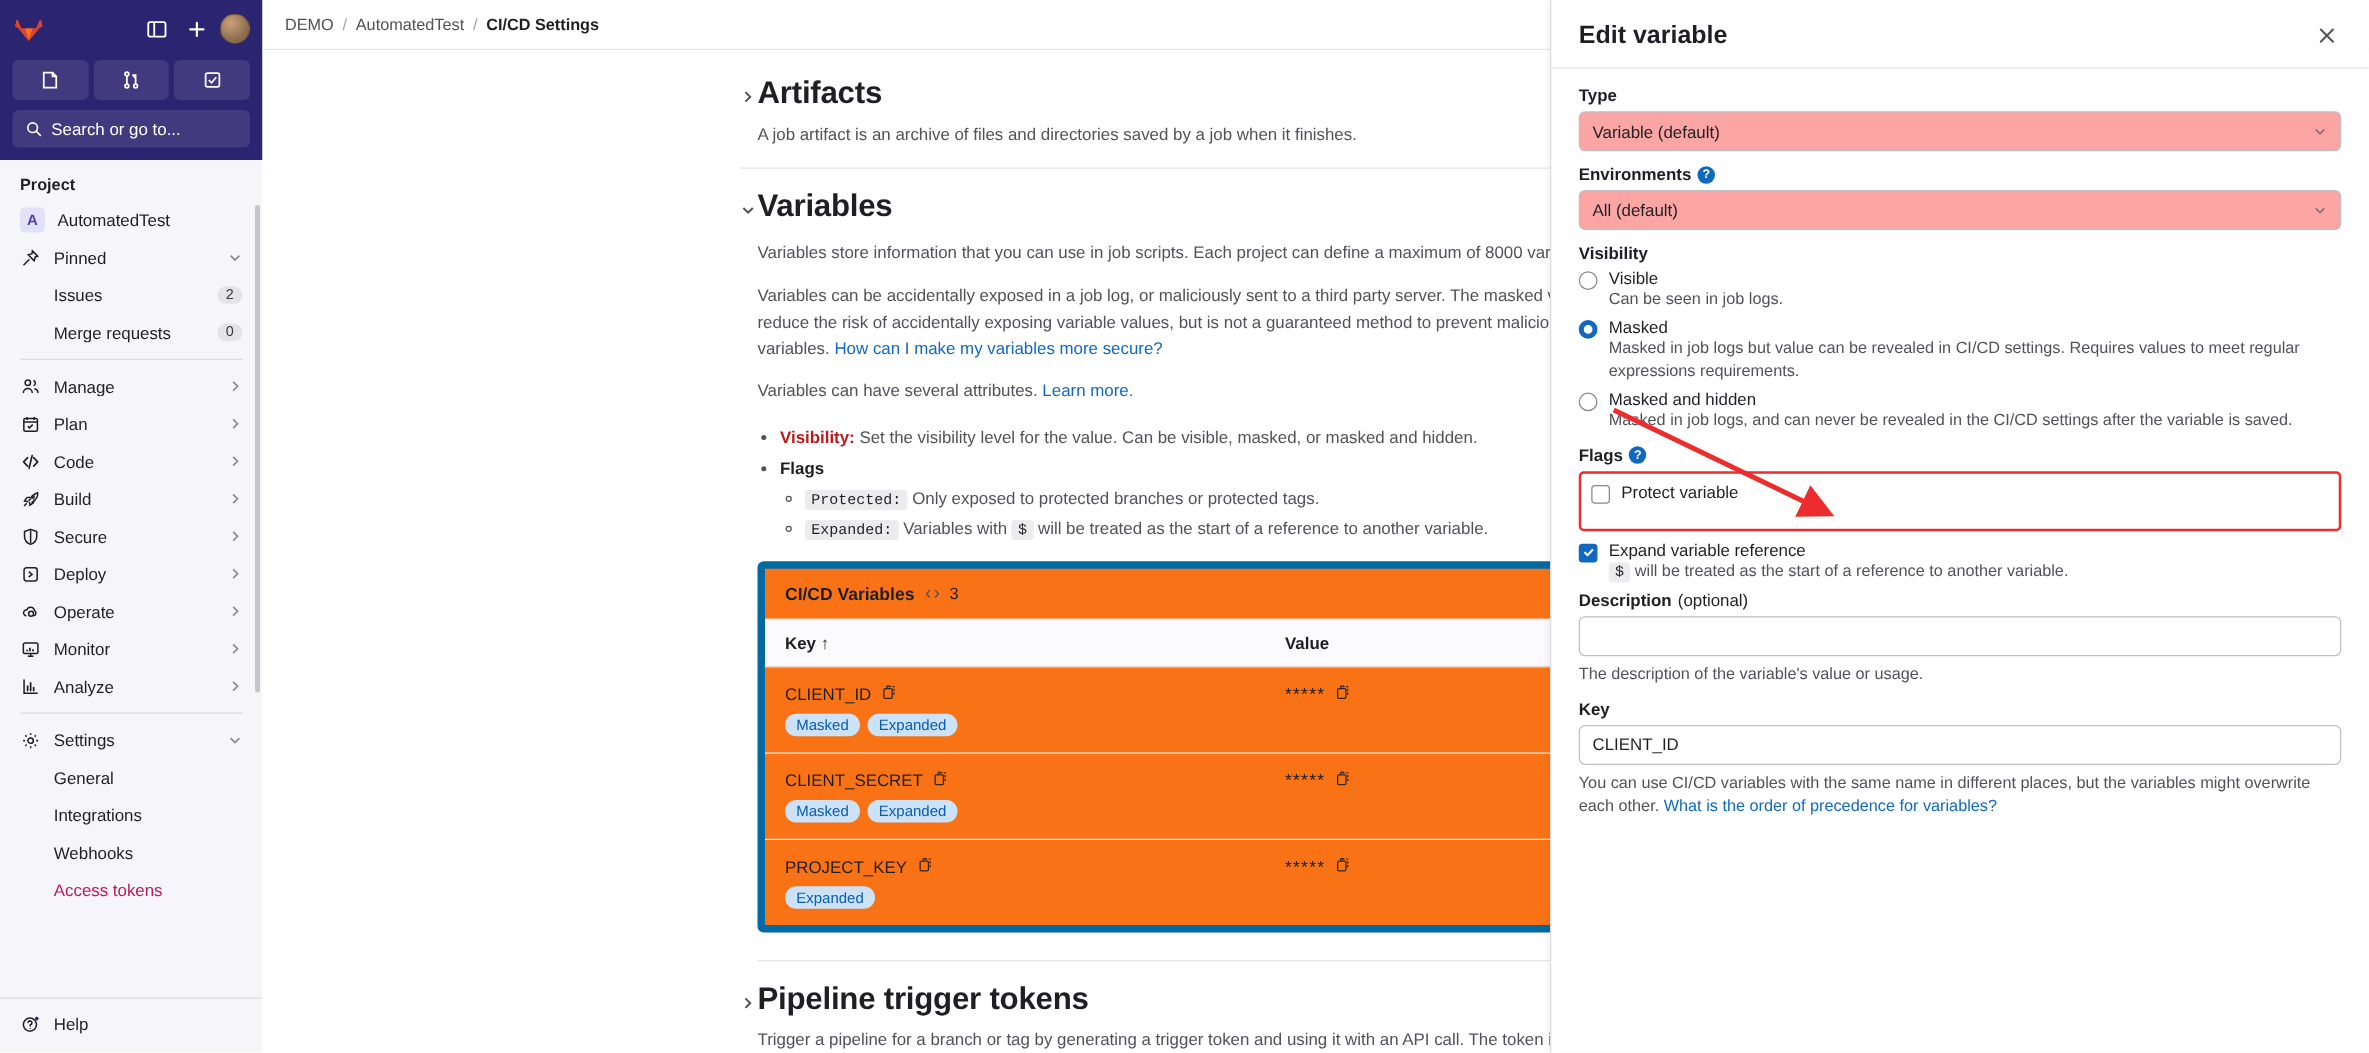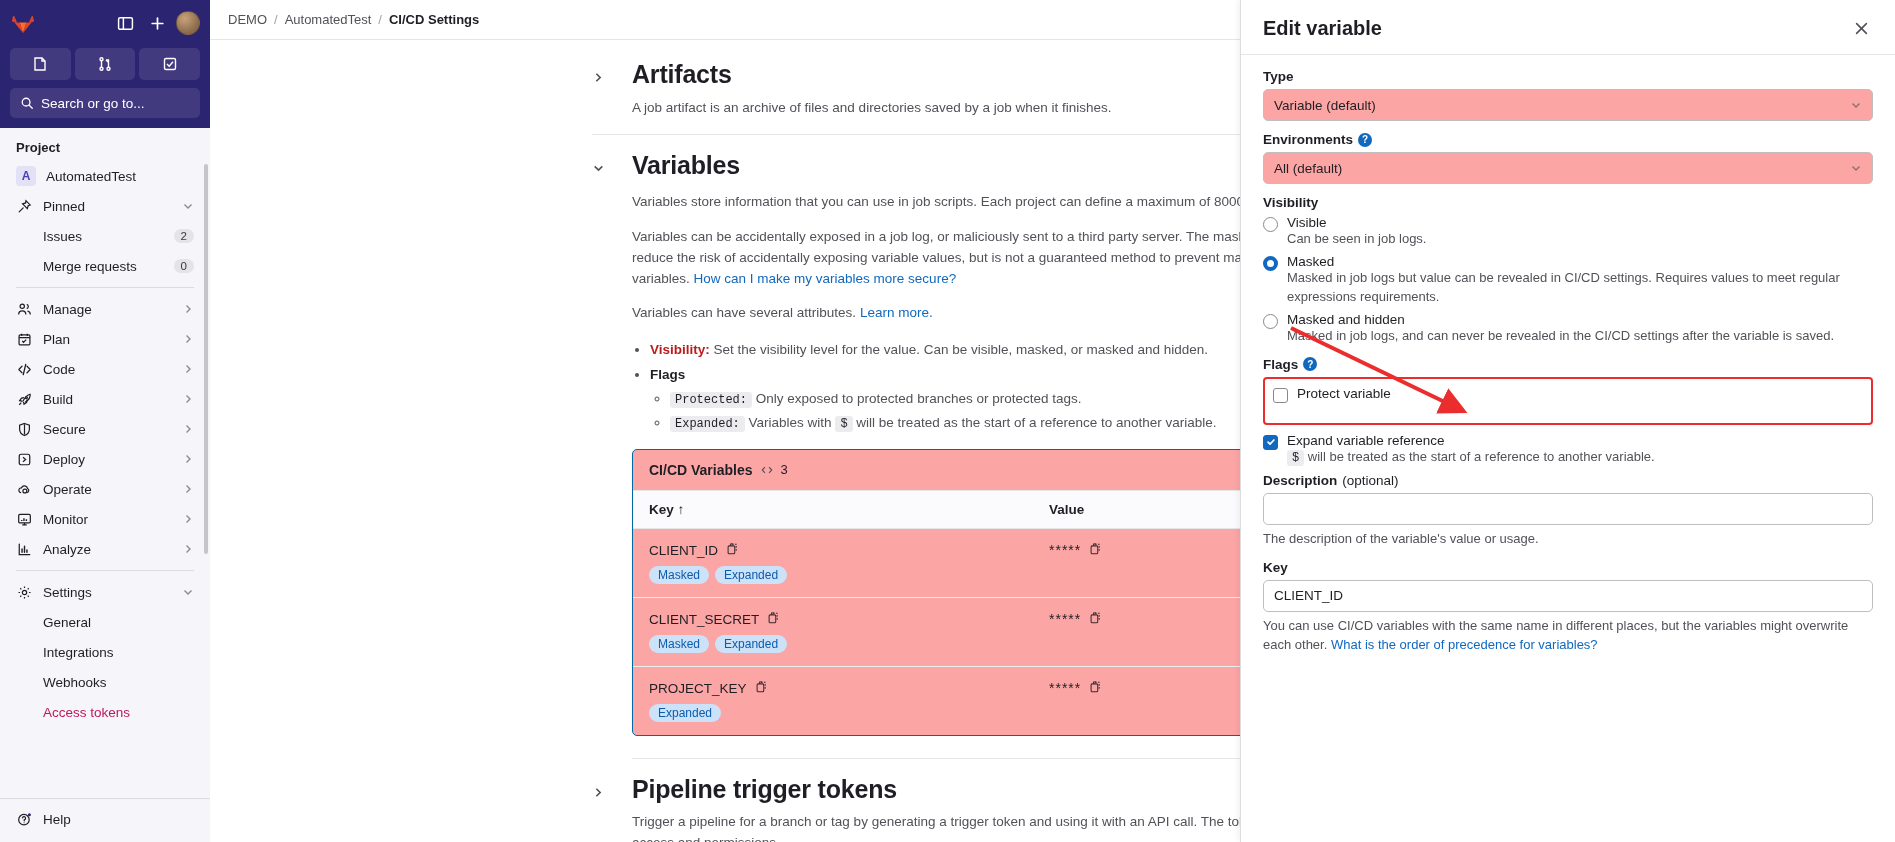--- a/index.html
+++ b/index.html
@@ -42,34 +42,34 @@
   
   .main { flex: 1; height: 842px; position: relative; background: #fff; overflow: hidden; }
   .crumbbar { height: 40px; border-bottom: 1px solid #e6e6e8; display: flex; align-items: center; padding-left: 18px; }
   .crumbs { display: flex; align-items: center; gap: 7px; font-size: 13px; color: #535158; }
   .crumbs .sep { color: #a2a1a7; }
   .crumbs a { color: #535158; text-decoration: none; cursor: pointer; }
   .crumbs .cur { color: #1f1e24; font-weight: bold; }
 
   .content { padding: 18px 0 0 0; }
   .sec { padding: 0 18px 0 382px; }
-  .sec-head { display: flex; align-items: flex-start; gap: 26px; }
+  .sec-head { display: flex; align-items: flex-start; gap: 0; }
   .caret { width: 14px; margin-top: 13px; cursor: pointer; color: #535158; flex: 0 0 14px; }
   .sec-title { font-size: 25px; font-weight: bold; line-height: 1.35; letter-spacing: -.2px; }
   .sec-desc { font-size: 13.5px; color: #535158; line-height: 1.5; }
   .hr { border: 0; border-top: 1px solid #e6e6e8; margin: 16px 0 14px 0; }
   a.lnk { color: #1068bf; text-decoration: none; cursor: pointer; }
   p.para { font-size: 13.5px; color: #535158; line-height: 1.55; margin-bottom: 14px; max-width: 810px; }
   ul.attrs { list-style: disc; margin-left: 18px; font-size: 13.5px; color: #535158; line-height: 1.75; }
   ul.attrs > li { margin-bottom: 1px; }
   ul.attrs ul { list-style: circle; margin-left: 20px; }
   code.cd { background: #ececef; border-radius: 3px; padding: 1px 5px; font-family: "Liberation Mono", monospace; font-size: 12px; color: #1f1e24; }
 
   
-  .card { border: 1px solid #0369a1; border-radius: 5px; margin-top: 14px; overflow: hidden; background: #fca5a5; width: 1116px; }
+  .card { border: 6px solid #0369a1; border-radius: 5px; margin-top: 14px; overflow: hidden; background: #f97316; width: 1116px; }
   .card-head { display: flex; align-items: center; justify-content: space-between; padding: 12px 16px; }
   .card-title { font-size: 14px; font-weight: bold; display: flex; align-items: center; gap: 7px; }
   .card-title .cnt { font-weight: normal; font-size: 13px; color: #1f1e24; }
   .card-actions { display: flex; align-items: center; gap: 12px; font-size: 13.5px; }
   .btn-link { color: #1f1e24; cursor: pointer; }
   table.vars { width: 100%; border-collapse: collapse; }
   table.vars thead th { background: #fbfafd; border-top: 1px solid #e6e6e8; border-bottom: 1px solid #e6e6e8; text-align: left; font-size: 13.5px; font-weight: bold; padding: 11px 16px; white-space: nowrap; }
   table.vars tbody td { border-bottom: 1px solid #ededef; padding: 13px 16px; font-size: 13.5px; vertical-align: top; }
   table.vars tbody tr:last-child td { border-bottom: 0; }
   .keycell { display: flex; align-items: center; gap: 8px; }

